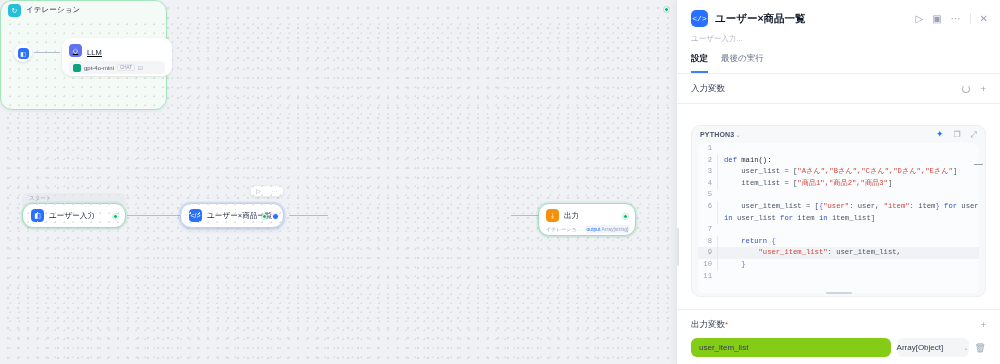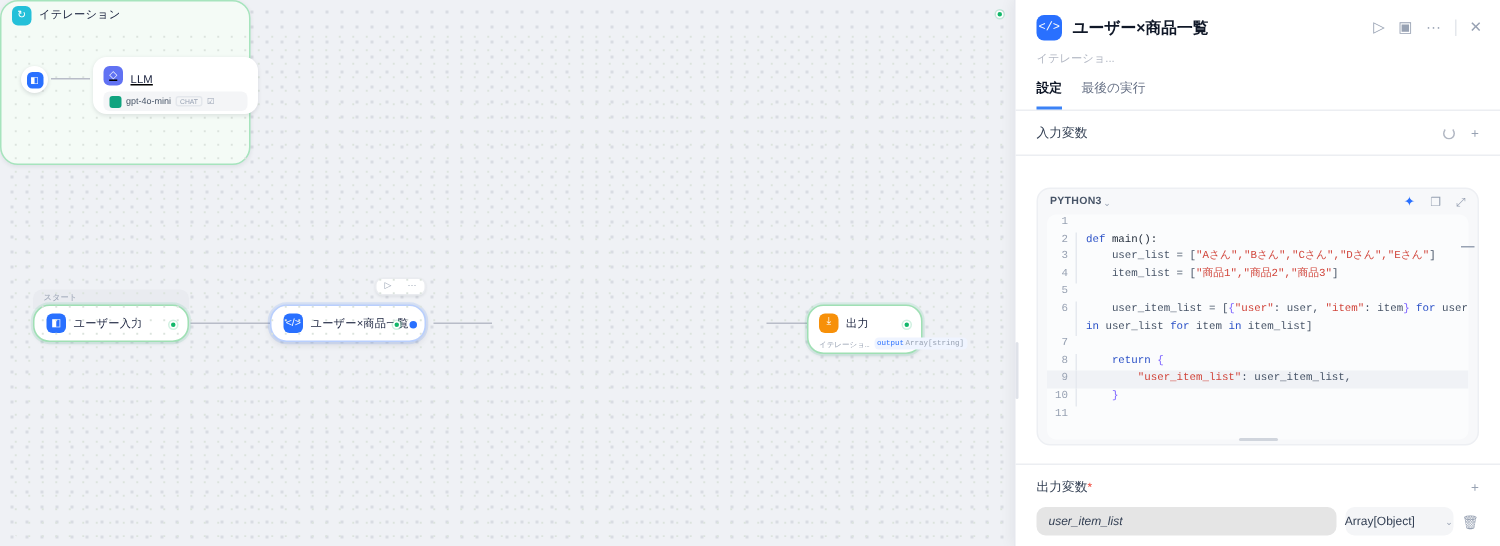--- a/index.html
+++ b/index.html
@@ -112,24 +112,23 @@
     margin: 4px 7px 0 7px; height: 13px; background: #f4f5f7; border-radius: 4px;
     display: flex; align-items: center; gap: 3px; padding: 0 4px;
   }
   .llm-dot { width: 8px; height: 8px; border-radius: 2px; background: #10a37f; }
   .llm-name { font-size: 6px; color: #475467; }
   .llm-badge { font-size: 4.5px; color: #98a2b3; border: 1px solid #e4e7ec; border-radius: 2px; padding: 0 2px; }
   .llm-chk { font-size: 5.5px; color: #98a2b3; }
 
   
   #node-end {
-    left: 538px; top: 203px; width: 77px; height: 33px;
+    left: 538px; top: 203px; width: 98px; height: 33px;
     border: 1px solid #9fe0b4;
     box-shadow: 0 0 0 1.5px rgba(18,183,106,.10), 0 1px 3px rgba(16,24,40,.08);
-    font-family: Liberation Mono, monospace;
   }
   #node-end .end-head { display: flex; align-items: center; gap: 5px; padding: 5px 0 0 7px; }
   #node-end .n-ico { background: #f79009; }
   .end-vars { display: flex; align-items: center; gap: 3px; padding: 3px 0 0 7px; }
   .end-src { font-size: 5px; color: #98a2b3; white-space: nowrap; }
   .end-tag {
     display: inline-flex; align-items: center; gap: 1px;
     font-size: 5px; color: #2970ff; background: #eff4ff;
     border-radius: 3px; padding: 1px 2px; white-space: nowrap;
   }
@@ -215,24 +214,23 @@
   
   #outvars {
     position: absolute; left: 0; right: 0; top: 309px; bottom: 0;
     border-top: 1px solid #eceef2; padding: 9px 14px 0 14px;
   }
   #outvars-head { display: flex; align-items: center; }
   #outvars-label { font-size: 8.5px; color: #344054; flex: 1; }
   #outvars-label .req { color: #f04438; font-size: 8px; }
   #outvars-row { display: flex; align-items: center; gap: 6px; margin-top: 7px; }
   #out-name {
-    flex: 1; height: 19px; background: #e5e5e5; border: none; border-radius: 6px;
+    flex: 1; height: 19px; background: #84cc16; border: none; border-radius: 6px;
     font-size: 8px; color: #344054; padding: 0 8px;
     font-family: "Liberation Sans", sans-serif;
-    font-style: italic;
   }
   #out-type {
     width: 72px; height: 19px; background: #f4f5f7; border-radius: 6px;
     display: flex; align-items: center; justify-content: space-between; gap: 4px;
     font-size: 8px; color: #344054; cursor: pointer;
   }
   #out-type .cv { font-size: 6px; color: #98a2b3; }
   #out-del { font-size: 9px; color: #98a2b3; cursor: pointer; }
 </style>
 </head>
@@ -315,21 +313,21 @@
     <div id="panel-header">
       <span id="panel-icon">&lt;/&gt;</span>
       <span id="panel-title">ユーザー×商品一覧</span>
       <span class="hdr-btn">▷</span>
       <span class="hdr-btn">▣</span>
       <span class="hdr-btn">···</span>
       <span class="hdr-div"></span>
       <span class="hdr-btn">✕</span>
     </div>
 
-    <div id="panel-desc">イテレーショ...</div>
+    <div id="panel-desc">ユーザー入力...</div>
 
     <div id="tabs">
       <div class="tab active">設定</div>
       <div class="tab">最後の実行</div>
     </div>
 
     <div id="invars">
       <span id="invars-label">入力変数</span>
       <span class="refresh-circle"></span>
       <span class="mini-icon">+</span>

